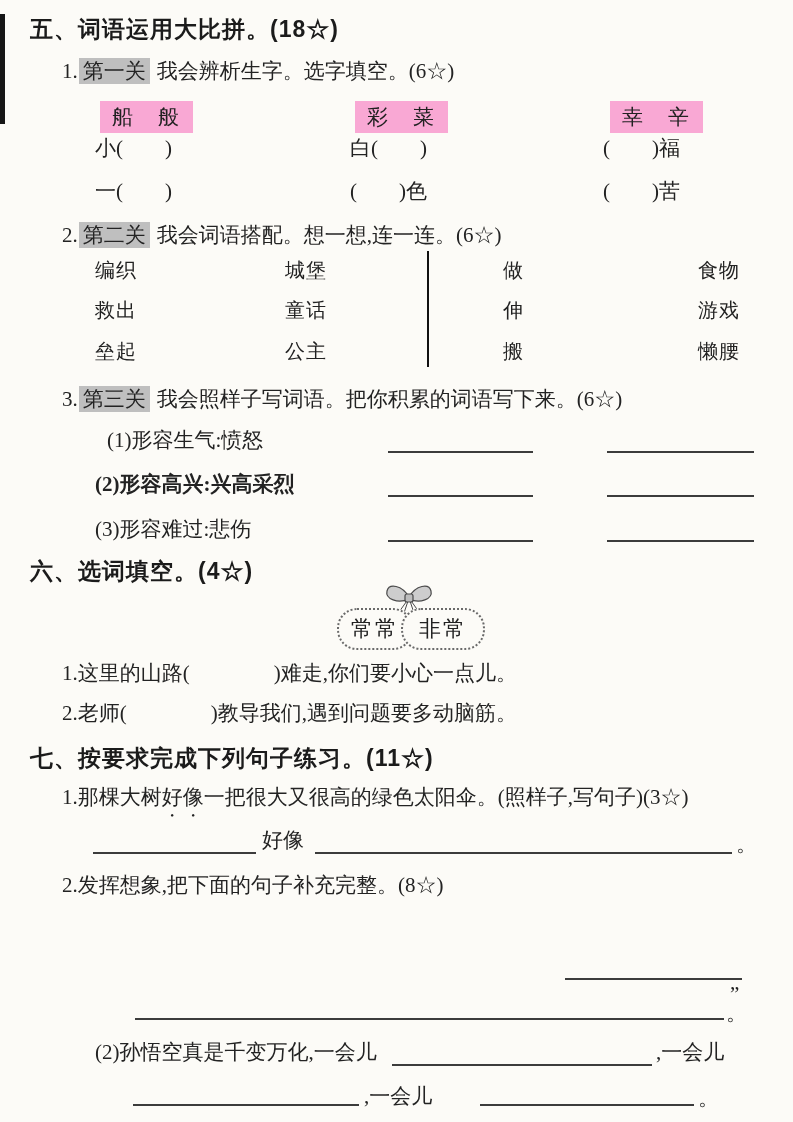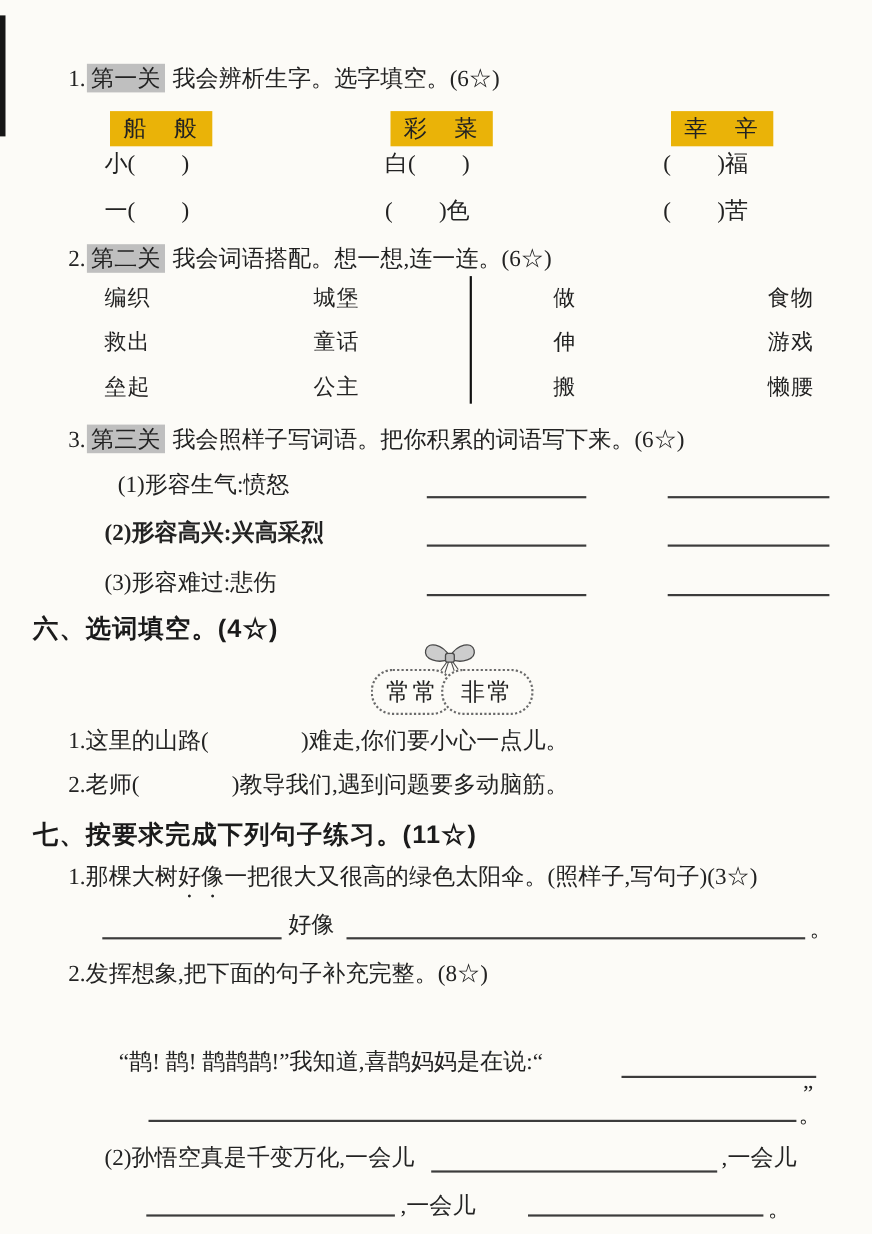--- a/index.html
+++ b/index.html
@@ -7,21 +7,21 @@
     position:relative; width:793px; height:1122px;
     background:#fcfbf7; overflow:hidden;
     font-family:"Liberation Serif", serif;
     color:#222;
   }
   .abs{position:absolute; white-space:nowrap;}
   .h1{font-family:"Liberation Sans", sans-serif; font-weight:700; font-size:23px; color:#1b1b1b; letter-spacing:1px;}
   .qline{font-size:21px; color:#232323;}
   .qline .num{margin-right:1px;}
   .badge{background:#bfbfbf; padding:1px 4px; margin-right:7px;}
-  .hl-box{background:#eab308; padding:2px 12px; font-size:21px; letter-spacing:2px;}
+  .hl-box{background:#f9a8d4; padding:2px 12px; font-size:21px; letter-spacing:2px;}
   .cell{font-size:21px;}
   .word{font-size:20px; letter-spacing:1px;}
   .blank{position:absolute; border-bottom:2px solid #3c3c3c; height:24px;}
   .vdivider{position:absolute; width:2px; background:#111;}
   .pill{
     position:absolute; border:2px dotted #6a6a6a; border-radius:20px;
     background:#fcfbf7; display:flex; align-items:center; justify-content:center;
     font-size:22px; letter-spacing:2px;
   }
   .emph{
@@ -31,20 +31,21 @@
   .punct{font-size:21px;}
   .artifact{position:absolute; background:#161616;}
 </style>
 </head>
 <body>
 
 <div class="page">
 
   <div class="artifact" style="left:0;top:14px;width:5px;height:110px;"></div>
 
+  <div class="abs h1" style="left:30px;top:14px;">五、词语运用大比拼。(18☆)</div>
 
   <div class="abs qline" style="left:62px;top:57px;">
     <span class="num">1.</span><span class="badge">第一关</span><span>我会辨析生字。选字填空。(6☆)</span>
   </div>
 
   <span class="abs hl-box" style="left:100px;top:101px;">船　般</span>
   <span class="abs hl-box" style="left:355px;top:101px;">彩　菜</span>
   <span class="abs hl-box" style="left:610px;top:101px;">幸　辛</span>
 
   <span class="abs cell" style="left:95px;top:134px;">小(　　)</span>
@@ -114,21 +115,20 @@
     <span>1.那棵大树</span><span class="emph">好像</span><span>一把很大又很高的绿色太阳伞。(照样子,写句子)(3☆)</span>
   </div>
 
   <div class="blank" style="left:93px;top:828px;width:163px;"></div>
   <span class="abs qline" style="left:262px;top:826px;">好像</span>
   <div class="blank" style="left:315px;top:828px;width:417px;"></div>
   <span class="abs punct" style="left:736px;top:830px;">。</span>
 
   <div class="abs qline" style="left:62px;top:871px;">2.发挥想象,把下面的句子补充完整。(8☆)</div>
 
-  <div class="abs qline" style="left:108px;top:951px;">“鹊! 鹊! 鹊鹊鹊!”我知道,喜鹊妈妈是在说:“</div>
   <div class="blank" style="left:565px;top:954px;width:177px;"></div>
   <span class="abs punct" style="left:730px;top:982px;">”</span>
   <div class="blank" style="left:135px;top:994px;width:589px;"></div>
   <span class="abs punct" style="left:726px;top:999px;">。</span>
 
   <div class="abs qline" style="left:95px;top:1038px;">(2)孙悟空真是千变万化,一会儿</div>
   <div class="blank" style="left:392px;top:1040px;width:260px;"></div>
   <span class="abs qline" style="left:656px;top:1038px;">,一会儿</span>
   <div class="blank" style="left:133px;top:1080px;width:226px;"></div>
   <span class="abs qline" style="left:364px;top:1082px;">,一会儿</span>

